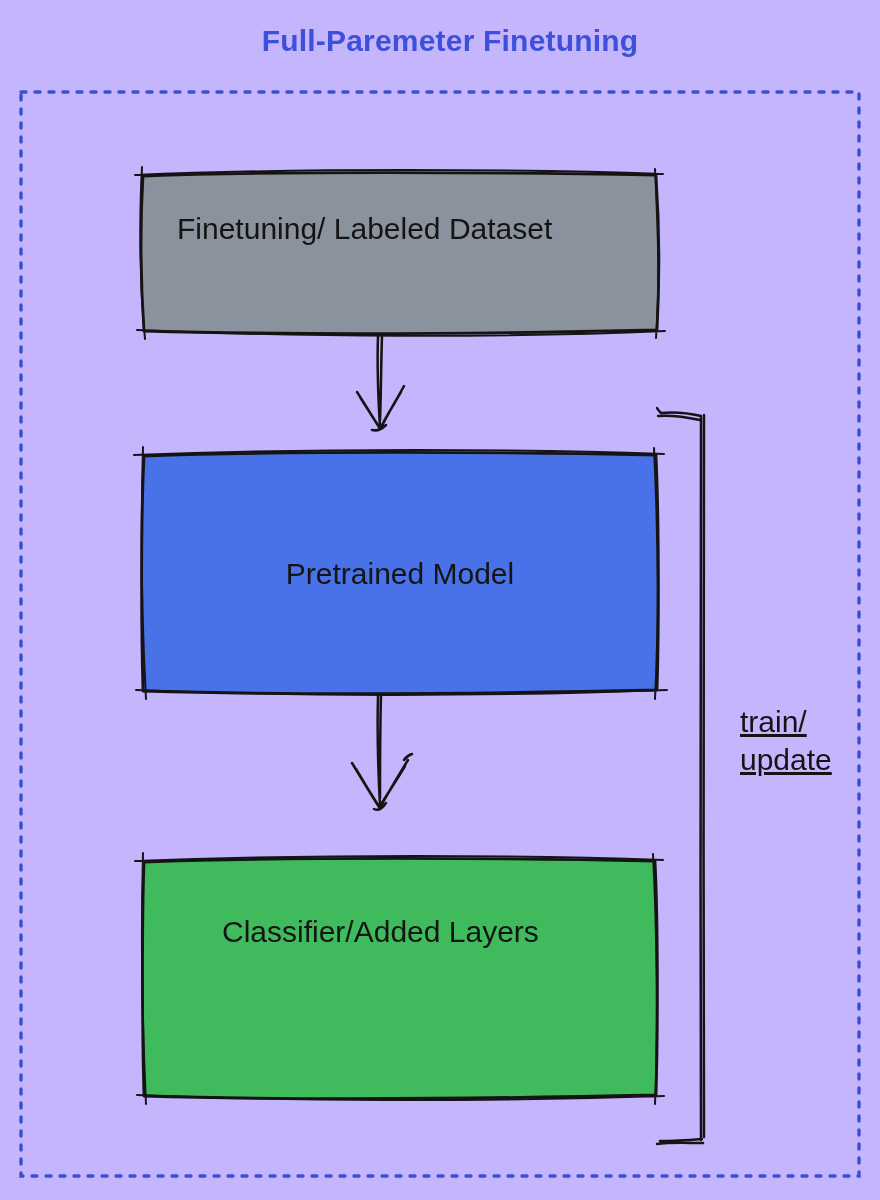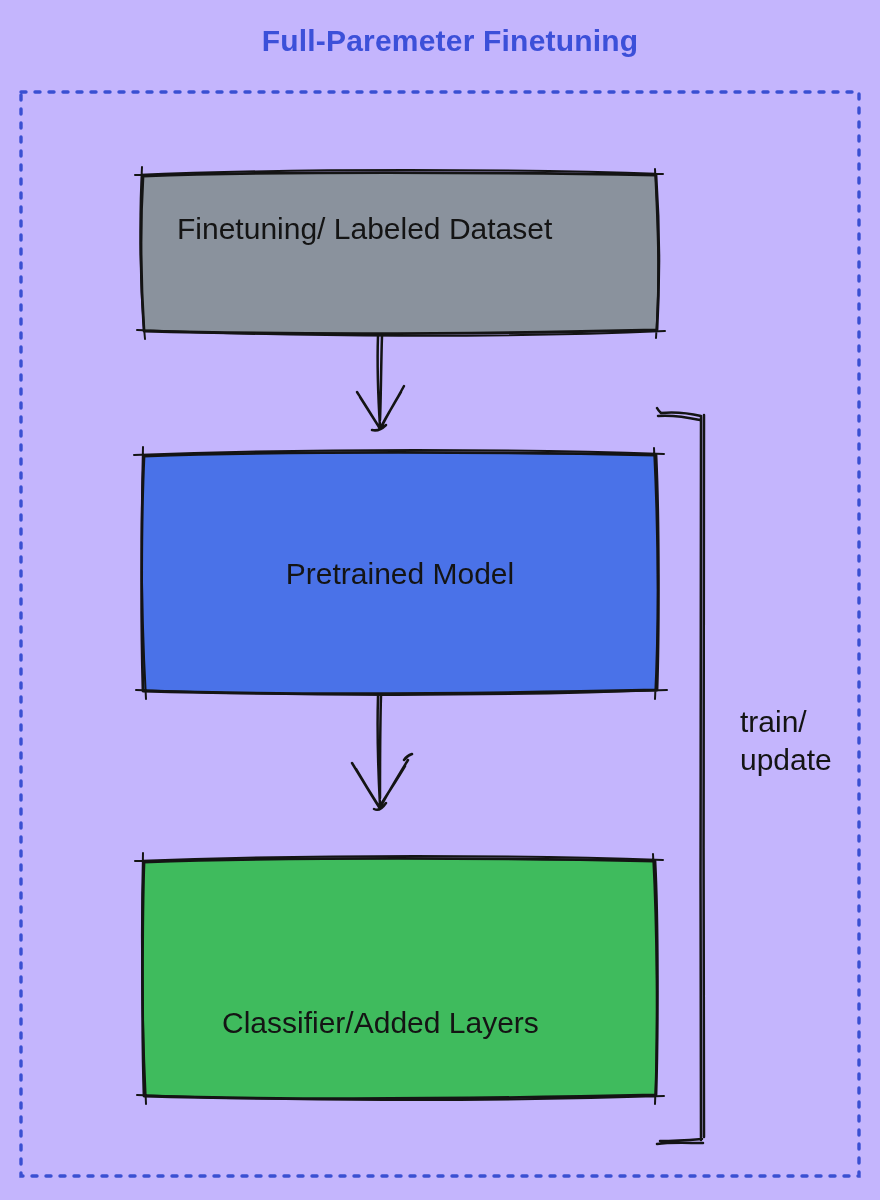--- a/index.html
+++ b/index.html
@@ -28,28 +28,29 @@
     width: 880px; height: 1200px;
   }
   .node-label {
     position: absolute;
     font-size: 30px;
     color: #141414;
     white-space: nowrap;
   }
   .label-dataset   { left: 177px; top: 212px; }
   .label-pretrained{ left: 140px; top: 557px; width: 520px; text-align: center; }
-  .label-classifier{ left: 222px; top: 1006px; }
+  .label-classifier{ left: 222px; top: 915px; }
   .bracket-label {
     position: absolute;
     left: 740px; top: 703px;
     font-size: 30px;
     line-height: 38px;
     color: #141414;
     white-space: nowrap;
+    text-decoration: underline;
   }
   .bracket-label div { display: block; }
 </style>
 </head>
 <body>
 
 <div class="canvas">
 
   <div class="title">Full-Paremeter Finetuning</div>
 

